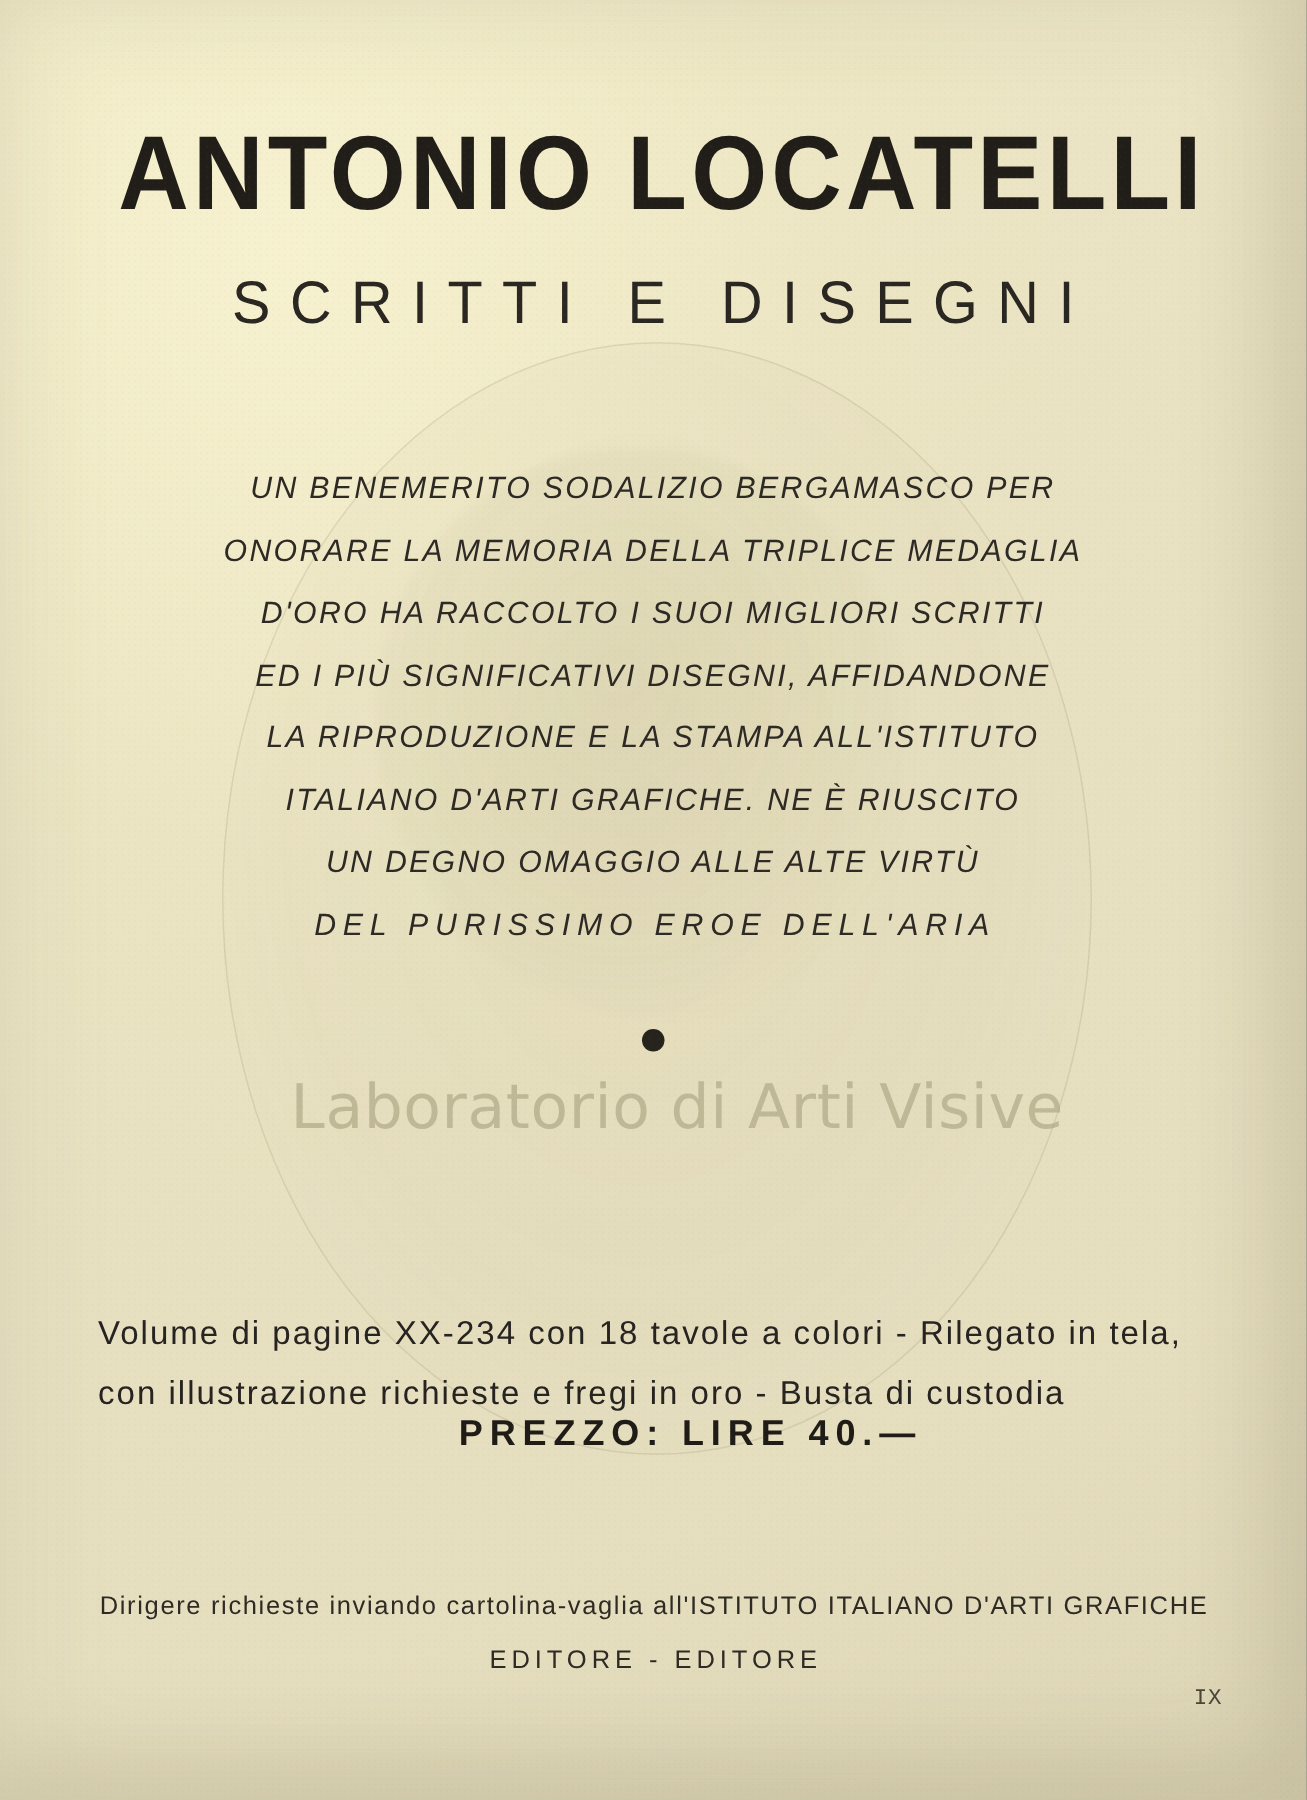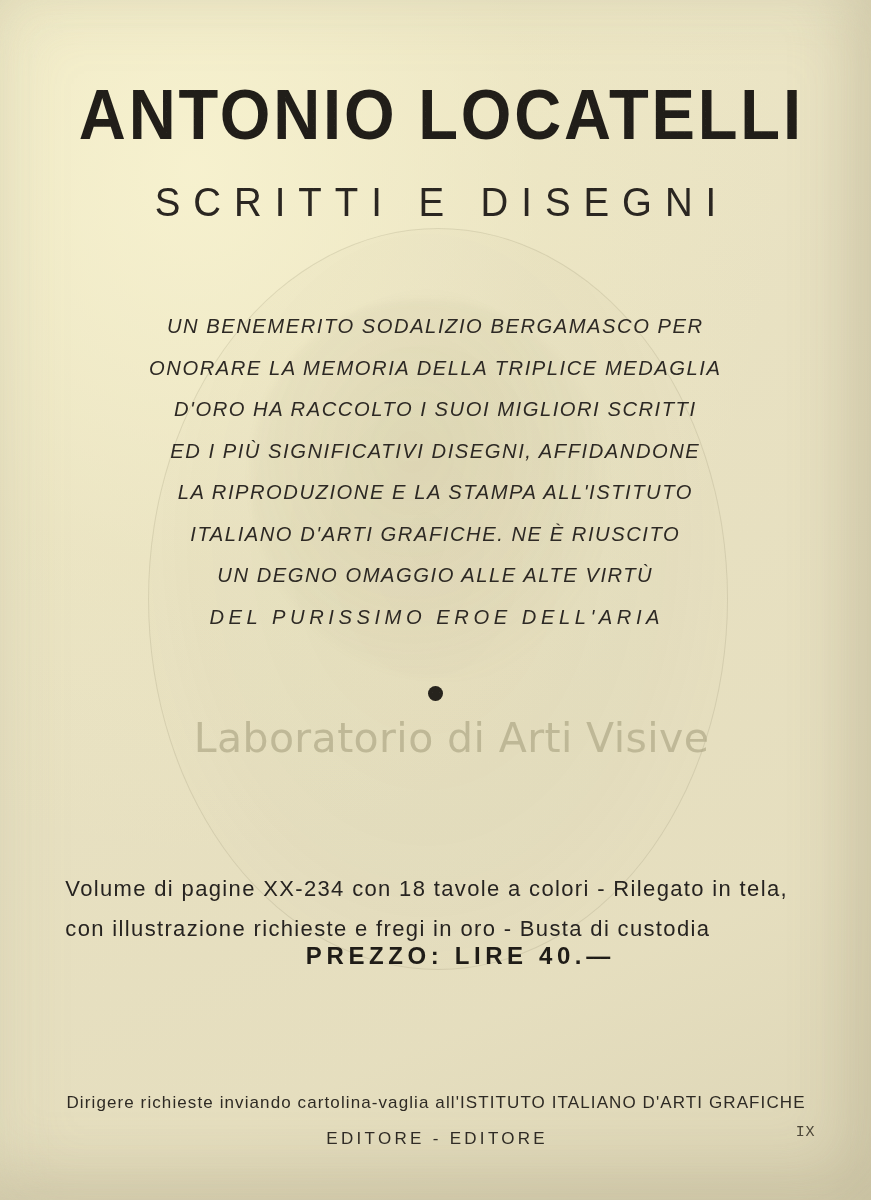--- a/index.html
+++ b/index.html
@@ -209,21 +209,20 @@
     padding-left: 45px;
   }
 
   
   .order {
     position: absolute;
     left: 40px;
     right: 40px;
     top: 1053px;
     text-align: center;
-    margin-top: 32px;
   }
   .order .line {
     font-size: 17px;
     line-height: 36px;
     letter-spacing: 1.1px;
     text-indent: 1.1px;
     color: #2e2a24;
     white-space: nowrap;
   }
   .order .line.spaced {

